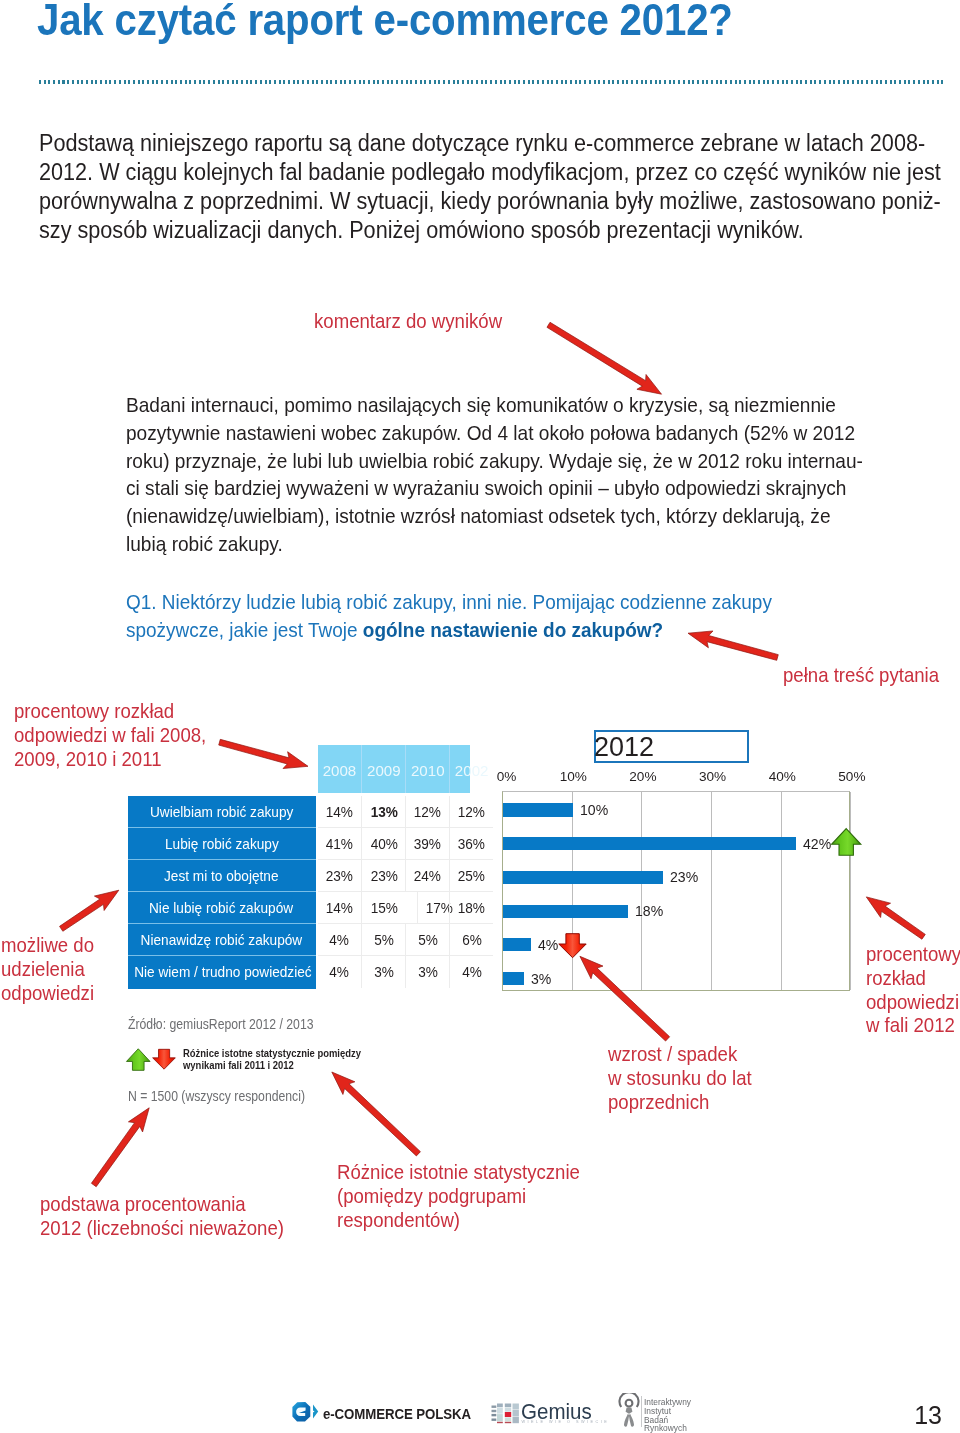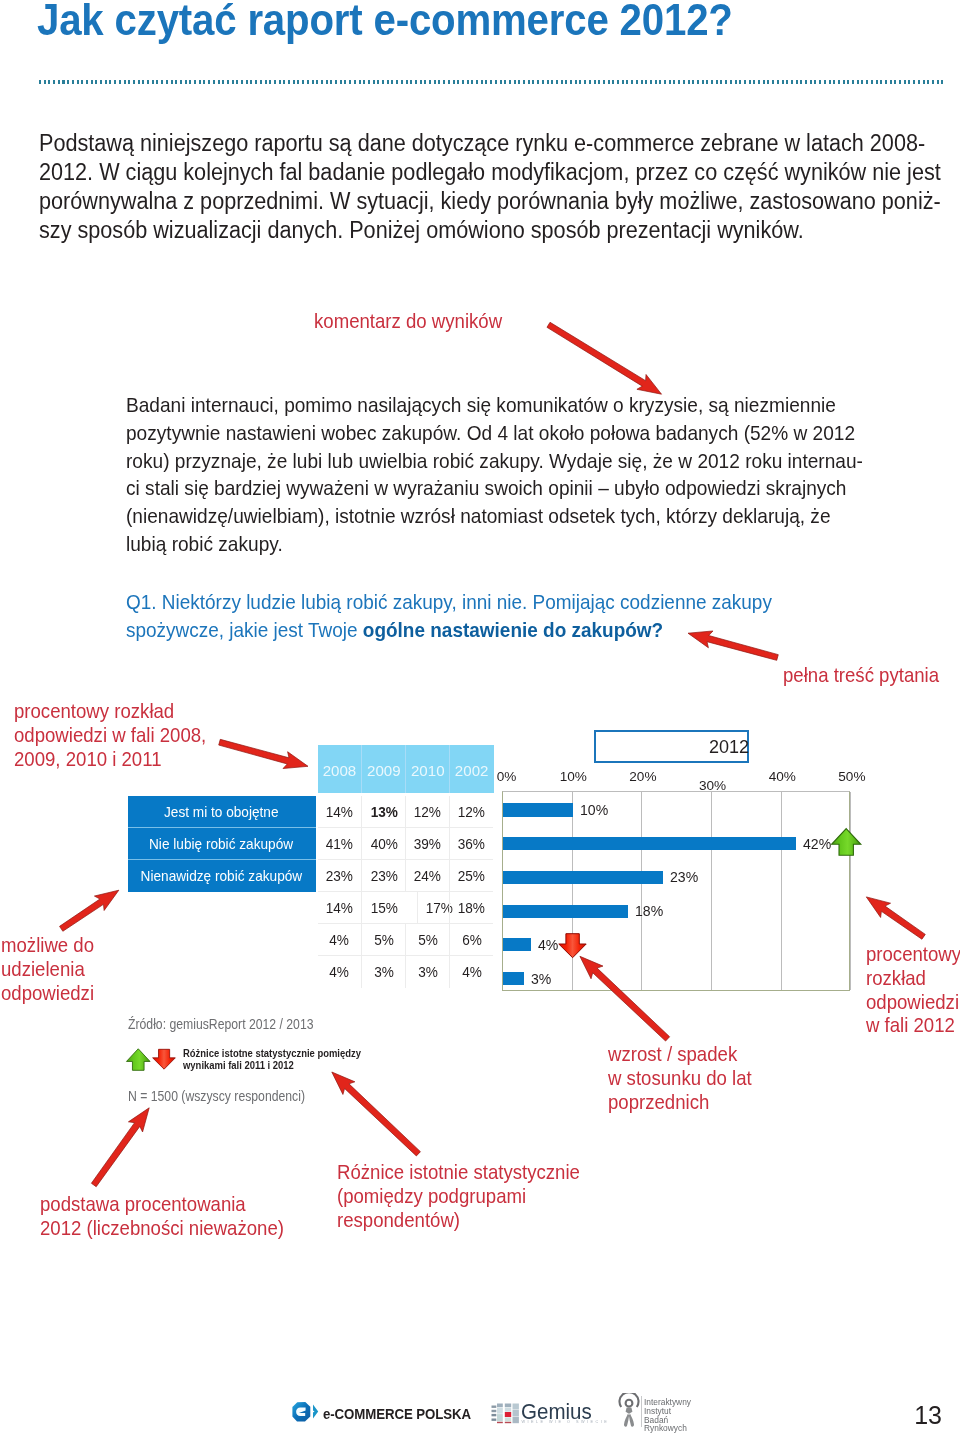--- a/index.html
+++ b/index.html
@@ -27,21 +27,21 @@
            color:#231f20;transform:scaleX(0.927);transform-origin:left top;}
   #comment span{white-space:nowrap;display:block;}
 
   
   #q1{left:126px;top:588px;width:960px;font-size:20.6px;line-height:27.5px;
       color:#1c75bb;transform:scaleX(0.921);transform-origin:left top;}
   #q1 > span{white-space:nowrap;display:block;}
   #q1 b{color:#0e5f9e;font-weight:bold;}
 
   
-  #thead{left:317.5px;top:744.5px;width:176px;height:48px;background:#82d6f5;}
+  #thead{left:317.5px;top:744.5px;width:152px;height:48px;background:#82d6f5;}
   #thead div{position:absolute;top:0;width:43.9px;height:48px;line-height:51px;
              text-align:center;color:#eaf8fd;font-size:15.1px;
              border-left:1px solid #a8dcf7;box-sizing:border-box;}
   #thead div:first-child{border-left:none;}
   #lblcol{left:127.5px;top:796px;width:188px;background:#0779c6;}
   #lblcol div{height:32.1px;line-height:32.3px;color:#ffffff;font-size:14.6px;
               text-align:center;box-sizing:border-box;
               border-bottom:1px solid #79bfe8;white-space:nowrap;}
   #lblcol div:last-child{border-bottom:none;}
   #lblcol div > span{display:inline-block;transform:scaleX(0.935);}
@@ -51,21 +51,21 @@
   #numcols .nrow span{position:absolute;top:0;width:43.9px;height:31.1px;line-height:31.6px;
                       text-align:center;font-size:15.3px;color:#231f20;
                       border-left:1px solid #ececec;box-sizing:border-box;}
   #numcols .nrow span:first-child{border-left:none;}
   #numcols .nrow span i{font-style:normal;display:inline-block;transform:scaleX(0.89);}
 
   
   #chartbox{left:594px;top:730px;width:155px;height:33px;border:2px solid #1b75bb;
             box-sizing:border-box;background:#fff;}
   #chartbox-label{left:594px;top:730px;width:155px;height:33px;line-height:35.2px;
-                  text-align:right;font-size:18px;color:#231f20;}
+                  text-align:left;font-size:27px;color:#231f20;}
   #xaxis{left:0;top:769px;width:960px;height:16px;}
   #plot{left:502px;top:791px;width:348.3px;height:199.5px;
         border:1px solid #a6ae8c;border-top:1px solid #bcbcbc;box-sizing:border-box;}
   .gl{position:absolute;top:0;bottom:0;width:1px;background:#bcbcbc;}
   .bar{position:absolute;height:13.2px;background:#0779c6;}
   .bval{position:absolute;font-size:15.3px;color:#231f20;white-space:nowrap;}
   .bval i{font-style:normal;display:inline-block;transform:scaleX(0.92);transform-origin:left top;}
   .axlbl{position:absolute;font-size:13.6px;color:#231f20;text-align:center;width:40px;}
 
   
@@ -126,23 +126,26 @@
 (pomiędzy podgrupami
 respondentów)</div>
 
 <div class="abs" id="thead">
     <div style="left: 0px;">2008</div>
     <div style="left: 43.9px;">2009</div>
     <div style="left: 87.8px;">2010</div>
     <div style="left: 131.7px;">2002</div>
   </div>
 <div class="abs" id="lblcol">
+    <div><span>Uwielbiam robić zakupy</span></div>
+    <div><span>Lubię robić zakupy</span></div>
     <div><span>Jest mi to obojętne</span></div>
     <div><span>Nie lubię robić zakupów</span></div>
     <div><span>Nienawidzę robić zakupów</span></div>
+    <div><span>Nie wiem / trudno powiedzieć</span></div>
   </div>
 <div class="abs" id="numcols">
     <div class="nrow">
       <span style="left: 0px;"><i>14%</i></span>
       <span style="left: 43.9px; font-weight: bold;"><i>13%</i></span>
       <span style="left: 87.8px;"><i>12%</i></span>
       <span style="left: 131.7px;"><i>12%</i></span>
     </div>
     <div class="nrow">
       <span style="left: 0px;"><i>41%</i></span>
@@ -291,21 +294,21 @@
 <svg class="abs" style="left:558px;top:933px;width:29px;height:26px;overflow:visible;z-index:5" viewBox="0 0 29 26">
   <path d="M7.9 0.7 L21.3 0.7 L21.3 11.0 L28.2 11.0 L14.6 24.7 L0.8 11.0 L7.9 11.0 Z" fill="url(#gDn)" stroke="#8f0a02" stroke-width="1.0" stroke-linejoin="miter"></path>
 </svg>
 
 <div class="abs" id="chartbox"></div>
 <div class="abs" id="chartbox-label">2012</div>
 <div class="abs" id="xaxis">
     <div class="axlbl" style="left: 486.6px;">0%</div>
     <div class="axlbl" style="left: 553.26px;">10%</div>
     <div class="axlbl" style="left: 622.92px;">20%</div>
-    <div class="axlbl" style="left: 692.58px; margin-top: 9px;">30%</div>
+    <div class="axlbl" style="left: 692.58px;">30%</div>
     <div class="axlbl" style="left: 762.24px;">40%</div>
     <div class="axlbl" style="left: 831.9px;">50%</div>
   </div>
 <div class="abs" id="plot">
     <div class="gl" style="left: 68.66px;"></div>
     <div class="gl" style="left: 138.32px;"></div>
     <div class="gl" style="left: 207.98px;"></div>
     <div class="gl" style="left: 277.64px;"></div>
     <div class="gl" style="left: 347.3px;"></div>
     <div class="bar" style="left: 0px; top: 11.4px; width: 69.66px; background: rgb(7, 121, 198);"></div>

